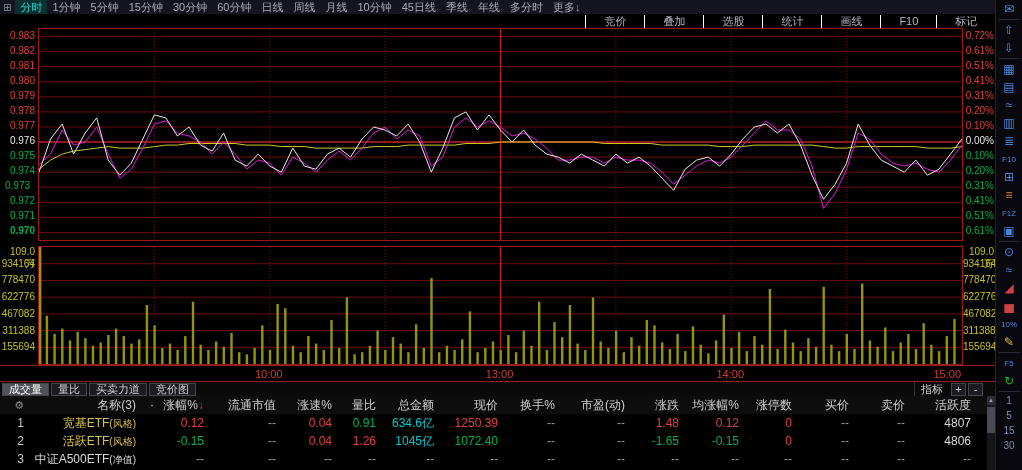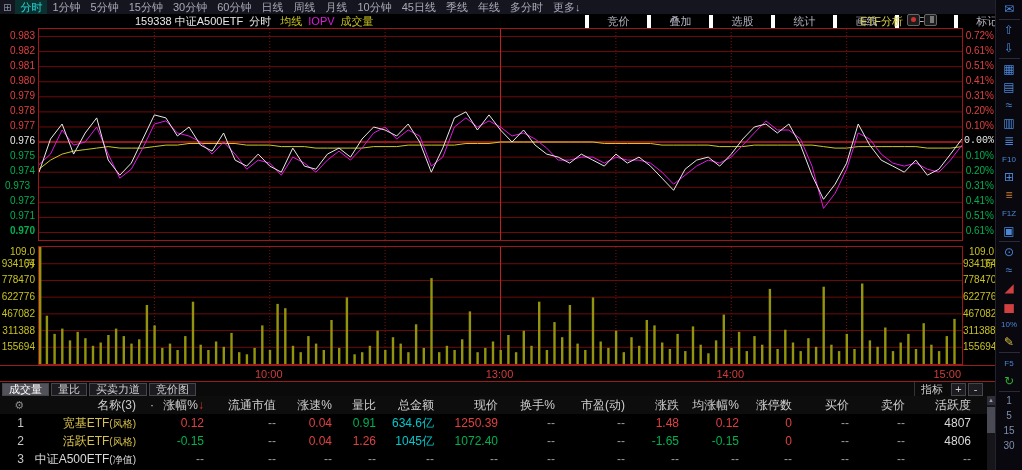--- a/index.html
+++ b/index.html
@@ -7,21 +7,21 @@
        font-family:"Liberation Sans","DejaVu Sans",sans-serif;-webkit-font-smoothing:antialiased;}
   .main{position:absolute;left:0;top:0;width:995px;height:470px;}
   
   .topbar{position:absolute;left:0;top:0;width:995px;height:14px;background:#15151f;
           display:flex;align-items:center;font-size:11px;color:#a8a8b8;white-space:nowrap;}
   .winicon{color:#8890a0;padding:0 4px 0 3px;font-size:10px;}
   .ptabs{display:flex;align-items:center;}
   .period{padding:0 5px;cursor:default;line-height:14px;}
   .period.active{color:#2ad8d8;background:#0b3030;}
   .topbar-right{margin-left:auto;display:flex;align-items:center;}
-  .tbtn{padding:0 18px;border-left:4px solid #ffffff;line-height:13px;color:#b2b2c0;margin-top:28px;}
+  .tbtn{padding:0 18px;border-left:1px solid #ffffff;line-height:13px;color:#b2b2c0;margin-top:28px;}
   
   .cht{position:absolute;left:0;top:14px;width:995px;height:14px;font-size:11px;line-height:14px;white-space:nowrap;}
   .cht .t{margin-right:6px;}
   .etfan{position:absolute;right:58px;top:0;color:#d8d24a;}
   .mini-ic{display:inline-block;width:11px;height:10px;border:1px solid #666;border-radius:2px;
            margin-left:4px;vertical-align:-1px;position:relative;background:#1c1c1c;}
   .mini-ic .dot{position:absolute;left:3px;top:2px;width:5px;height:5px;border-radius:50%;background:#d03030;}
   .mini-ic .half{position:absolute;left:5px;top:1px;width:4px;height:7px;background:#777;}
   
   .pricepane{position:absolute;left:0;top:28px;width:995px;height:213px;}
@@ -95,28 +95,20 @@
           <span class="tbtn">选股</span>
           <span class="tbtn">统计</span>
           <span class="tbtn">画线</span>
           <span class="tbtn">F10</span>
           <span class="tbtn">标记</span>
           <span class="tbtn">-自选</span>
           <span class="tbtn">返回</span>
         </span>
     </div>
 
-    <div class="cht">
-      <span style="margin-left:135px">
-        <span class="t" style="color:#e8e8e8"><span>159338</span> <span>中证A500ETF</span></span><span class="t" style="color:#e8e8e8">分时</span></span>
-      <span id="overlays"><span class="t" style="color: rgb(200, 194, 32);">均线</span><span class="t" style="color: rgb(224, 24, 224);">IOPV</span><span class="t" style="color: rgb(200, 194, 32);">成交量</span></span>
-      <span class="etfan">
-        <span>ETF分析</span><span class="mini-ic"><span class="dot"></span></span><span class="mini-ic"><span class="half"></span></span>
-      </span>
-    </div>
 
     <div class="pricepane">
       <div class="plot">
           <svg id="psvg" width="923" height="211">
             <line x1="0" y1="7.535714285715123" x2="923" y2="7.535714285715123" stroke="#6e0c0c" stroke-width="1"></line>
             <line x1="0" y1="22.607142857143693" x2="923" y2="22.607142857143693" stroke="#6e0c0c" stroke-width="1"></line>
             <line x1="0" y1="37.67857142857227" x2="923" y2="37.67857142857227" stroke="#6e0c0c" stroke-width="1"></line>
             <line x1="0" y1="52.75000000000083" x2="923" y2="52.75000000000083" stroke="#6e0c0c" stroke-width="1"></line>
             <line x1="0" y1="67.82142857142941" x2="923" y2="67.82142857142941" stroke="#6e0c0c" stroke-width="1"></line>
             <line x1="0" y1="82.89285714285799" x2="923" y2="82.89285714285799" stroke="#6e0c0c" stroke-width="1"></line>
@@ -149,21 +141,21 @@
           <div class="axlab axr up" style="top: 31.6786px;">0.51%</div>
           <div class="axlab axl up" style="top: 46.75px;">0.980</div>
           <div class="axlab axr up" style="top: 46.75px;">0.41%</div>
           <div class="axlab axl up" style="top: 61.8214px;">0.979</div>
           <div class="axlab axr up" style="top: 61.8214px;">0.31%</div>
           <div class="axlab axl up" style="top: 76.8929px;">0.978</div>
           <div class="axlab axr up" style="top: 76.8929px;">0.20%</div>
           <div class="axlab axl up" style="top: 91.9643px;">0.977</div>
           <div class="axlab axr up" style="top: 91.9643px;">0.10%</div>
           <div class="axlab axl fl" style="top: 107.036px;">0.976</div>
-          <div class="axlab axr fl" style="top: 107.036px; font-family: Liberation Mono, monospace;">0.00%</div>
+          <div class="axlab axr fl" style="top: 107.036px;">0.00%</div>
           <div class="axlab axl dn" style="top: 122.107px;">0.975</div>
           <div class="axlab axr dn" style="top: 122.107px;">0.10%</div>
           <div class="axlab axl dn" style="top: 137.179px;">0.974</div>
           <div class="axlab axr dn" style="top: 137.179px;">0.20%</div>
           <div class="axlab axl dn" style="top: 152.25px; text-align: center;">0.973</div>
           <div class="axlab axr dn" style="top: 152.25px;">0.31%</div>
           <div class="axlab axl dn" style="top: 167.321px;">0.972</div>
           <div class="axlab axr dn" style="top: 167.321px;">0.41%</div>
           <div class="axlab axl dn" style="top: 182.393px;">0.971</div>
           <div class="axlab axr dn" style="top: 182.393px;">0.51%</div>

